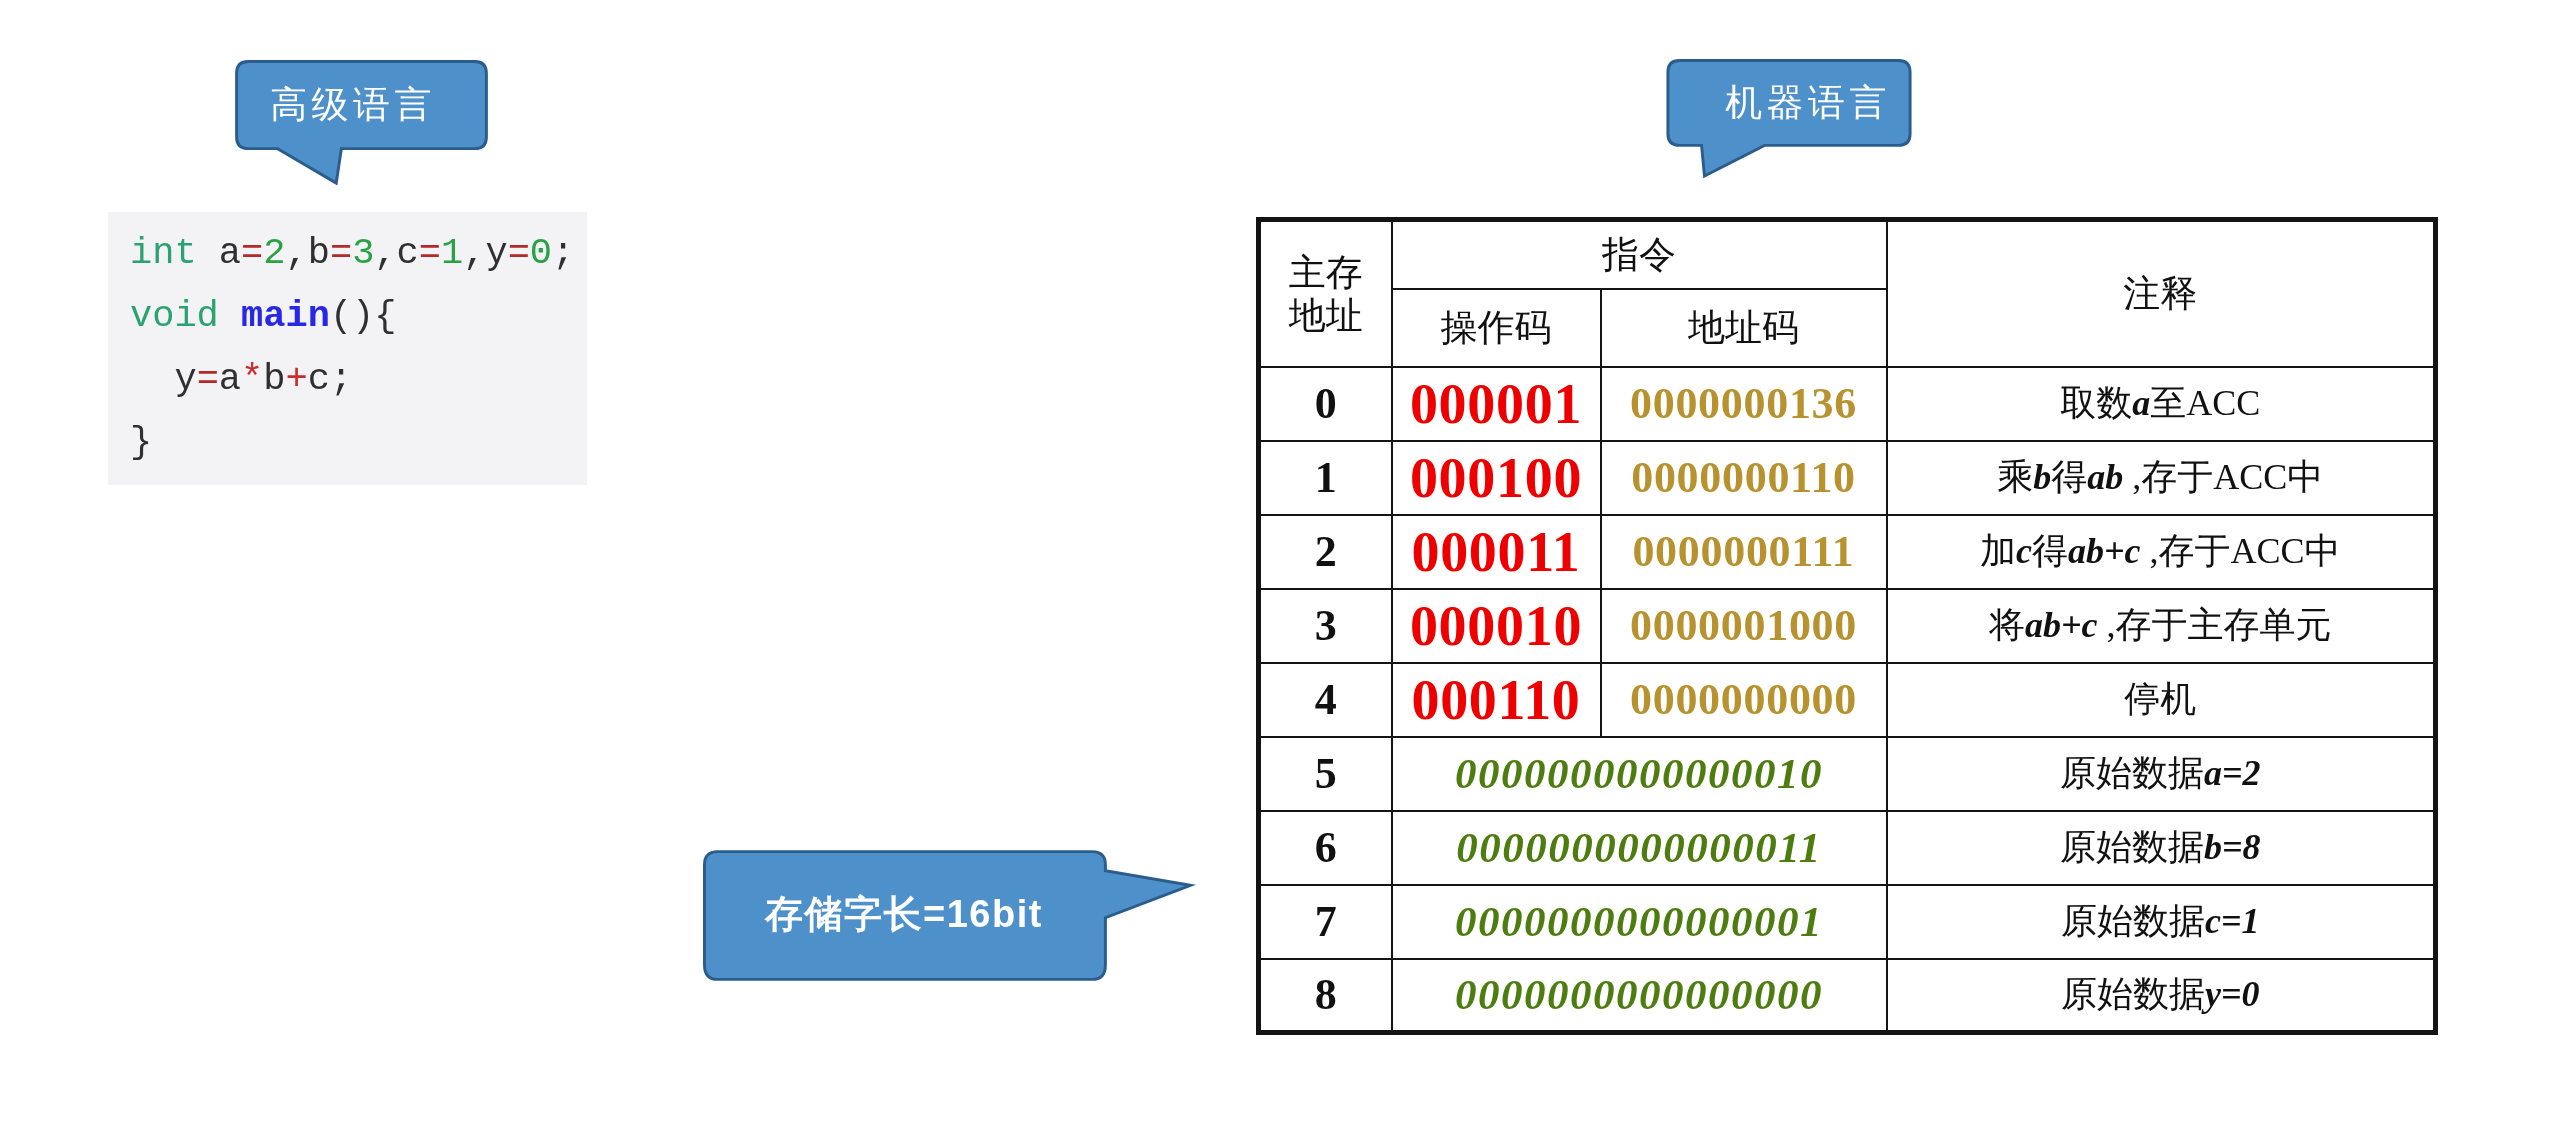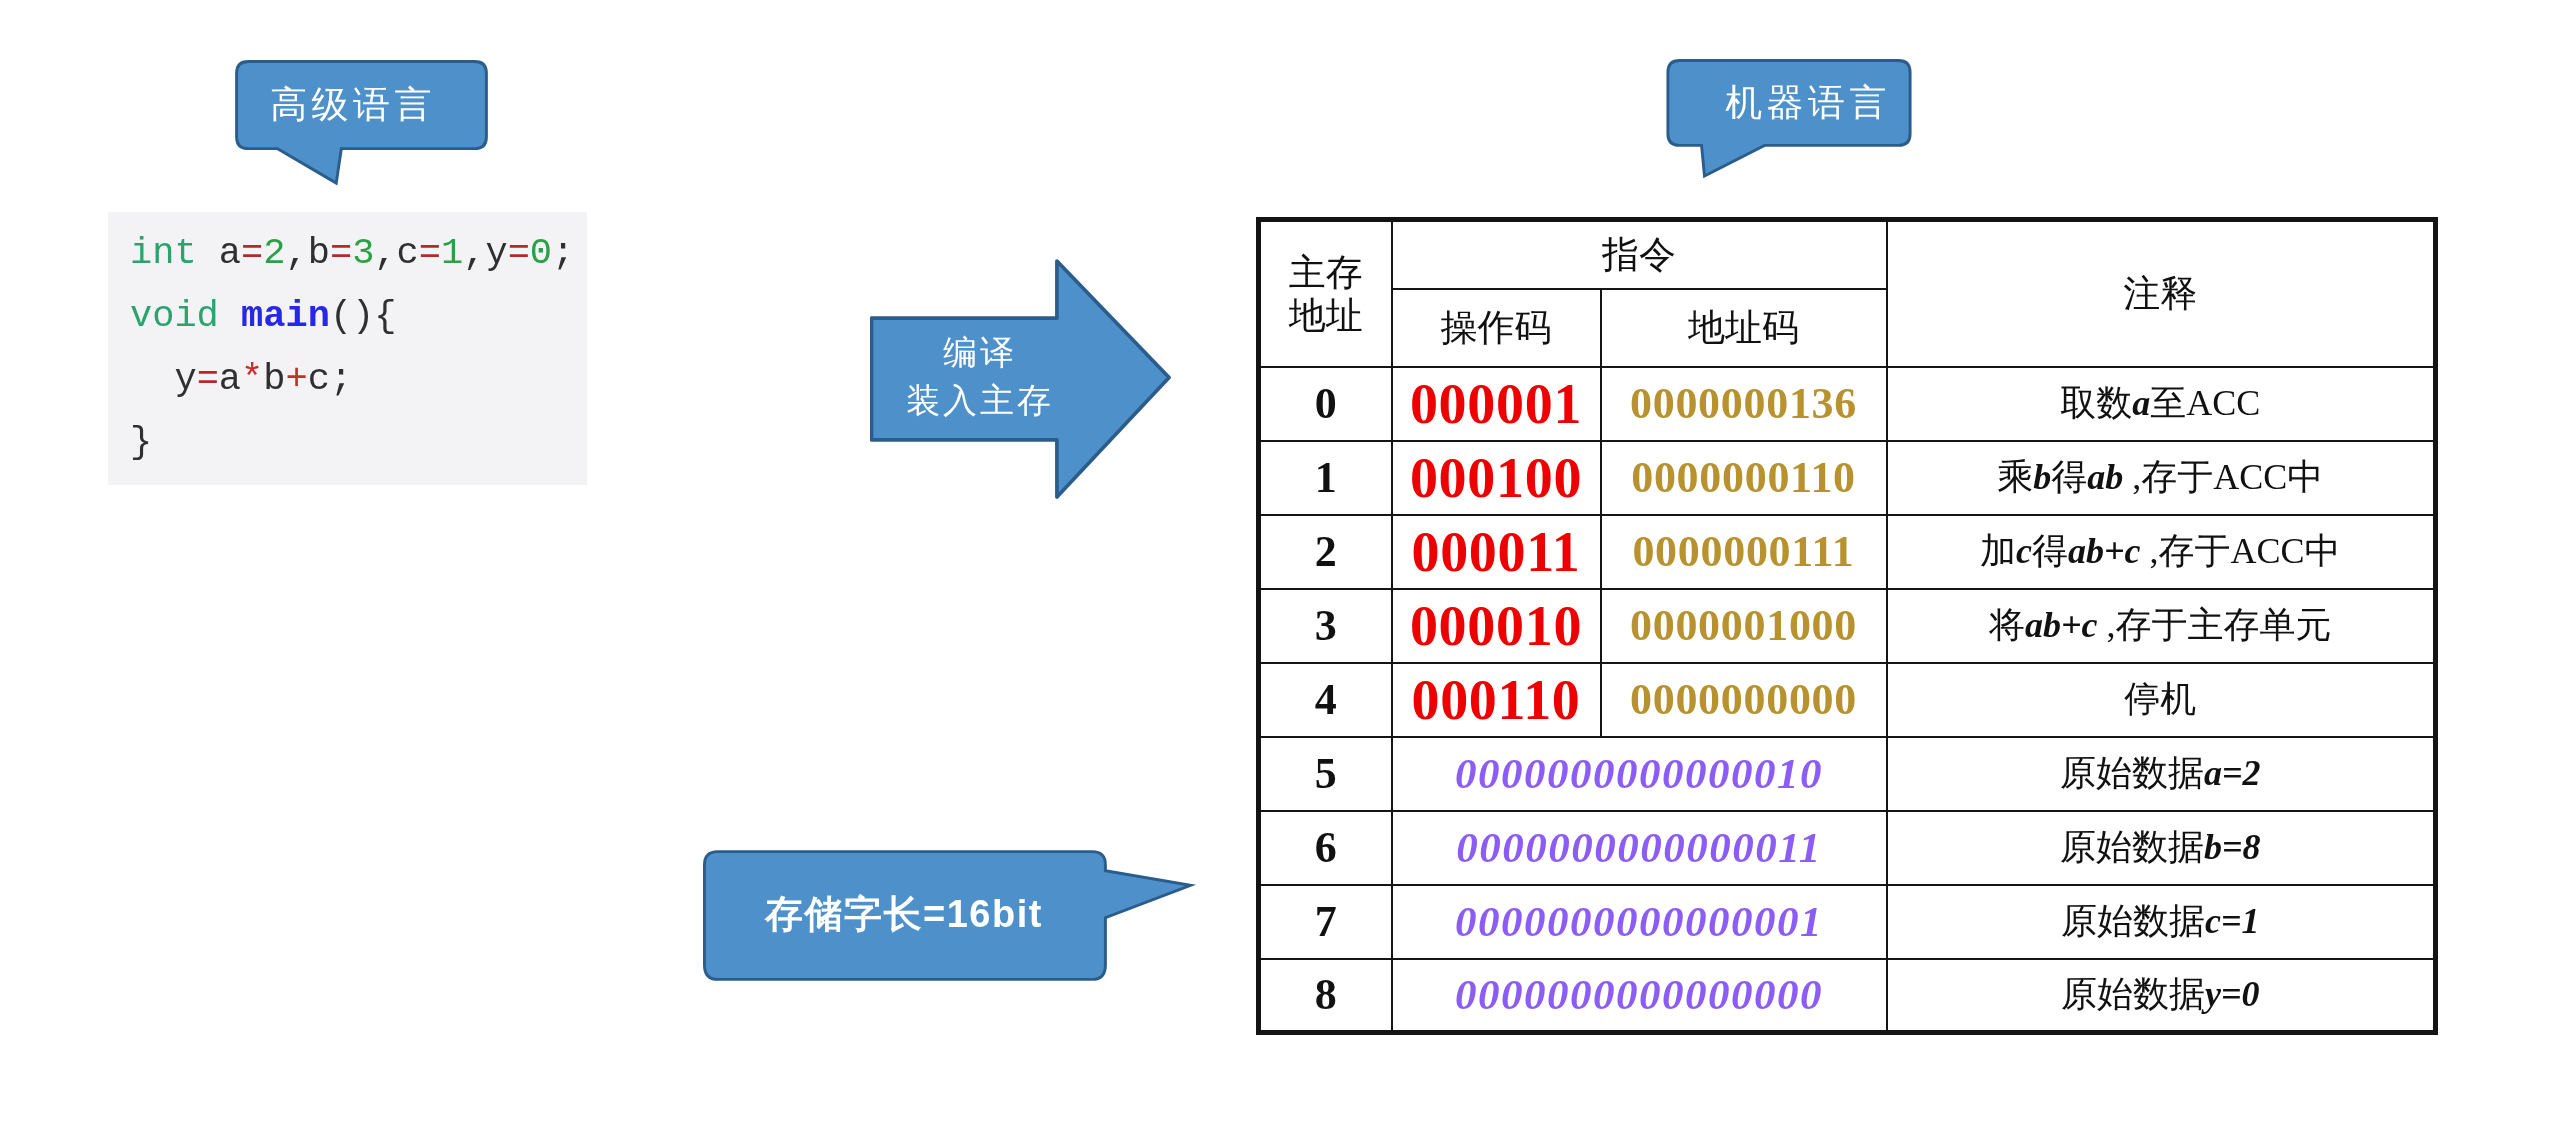--- a/index.html
+++ b/index.html
@@ -41,48 +41,39 @@
   
   table.mem{position:absolute;left:1256px;top:217px;width:1177px;border-collapse:collapse;
       table-layout:fixed;background:#fff;border:5.9px solid var(--table-border);}
   table.mem th, table.mem td{border:2.9px solid var(--table-border);text-align:center;vertical-align:middle;
       padding:0;overflow:hidden;}
   table.mem th{font-weight:normal;font-size:37px;color:#111;}
   tr.hdr1{height:69px;} tr.hdr2{height:78px;} tr.data{height:74px;}
   .addr-cell{font-weight:bold;font-size:44px;color:#111;}
   .opcode-cell{font-weight:bold;font-size:56px;color:var(--opcode-red);letter-spacing:0.7px;}
   .addrcode-cell{font-weight:bold;font-size:44px;color:var(--address-gold);letter-spacing:0.7px;}
-  .word-cell{font-weight:bold;font-style:italic;font-size:43px;color:#8b5cf6;letter-spacing:1.5px;}
+  .word-cell{font-weight:bold;font-style:italic;font-size:43px;color:#4d7c0f;letter-spacing:1.5px;}
   .comment-cell{font-size:36px;color:#111;font-weight:bold;}
   .cm-p{font-weight:normal;} .cm-i{font-style:italic;font-weight:bold;}
   .hdr-stack div{line-height:43px;}
 </style>
 </head>
 <body>
 
 <div class="stage">
 
   <div class="callout" id="callout-hll">
     <svg width="253" height="126" viewBox="0 0 345 172">
       <path d="M18,2 H327 Q343,2 343,18 V105 Q343,121 327,121 H145 L138,168 L58,121 H18 Q2,121 2,105 V18 Q2,2 18,2 Z" fill="var(--blue-fill)" stroke="var(--blue-stroke)" stroke-width="4"></path>
     </svg>
     <div class="label">高级语言</div>
   </div>
 
   <div class="code-block"><div class="code-line"><span class="tk-kw">int</span><span class="tk-pl"> a</span><span class="tk-eq">=</span><span class="tk-num">2</span><span class="tk-pl">,b</span><span class="tk-eq">=</span><span class="tk-num">3</span><span class="tk-pl">,c</span><span class="tk-eq">=</span><span class="tk-num">1</span><span class="tk-pl">,y</span><span class="tk-eq">=</span><span class="tk-num">0</span><span class="tk-pl">;</span></div><div class="code-line"><span class="tk-kw">void</span><span class="tk-pl"> </span><span class="tk-fn">main</span><span class="tk-pl">(){</span></div><div class="code-line"><span class="tk-pl">  y</span><span class="tk-eq">=</span><span class="tk-pl">a</span><span class="tk-op">*</span><span class="tk-pl">b</span><span class="tk-op">+</span><span class="tk-pl">c</span><span class="tk-pl">;</span></div><div class="code-line"><span class="tk-pl">}</span></div></div>
 
-  <div class="arrow">
-    <svg width="302" height="242" viewBox="0 0 412 330">
-      <path d="M2,82 H255 V4 L408,163 L255,326 V248 H2 Z" fill="var(--blue-fill)" stroke="var(--blue-stroke)" stroke-width="5" stroke-linejoin="round"></path>
-    </svg>
-    <div class="label">
-      <span><span>编译</span><br>
-      <span>装入主存</span></span>
-    </div>
-  </div>
 
   <div class="callout" id="callout-ml">
     <svg width="246" height="120" viewBox="0 0 335 164">
       <path d="M18,2 H317 Q333,2 333,18 V102 Q333,118 317,118 H134 L52,160 L48,118 H18 Q2,118 2,102 V18 Q2,2 18,2 Z" fill="var(--blue-fill)" stroke="var(--blue-stroke)" stroke-width="4"></path>
     </svg>
     <div class="label">机器语言</div>
   </div>
 
   <div class="callout" id="callout-wl">
     <svg width="492" height="131" viewBox="0 0 670 178">

